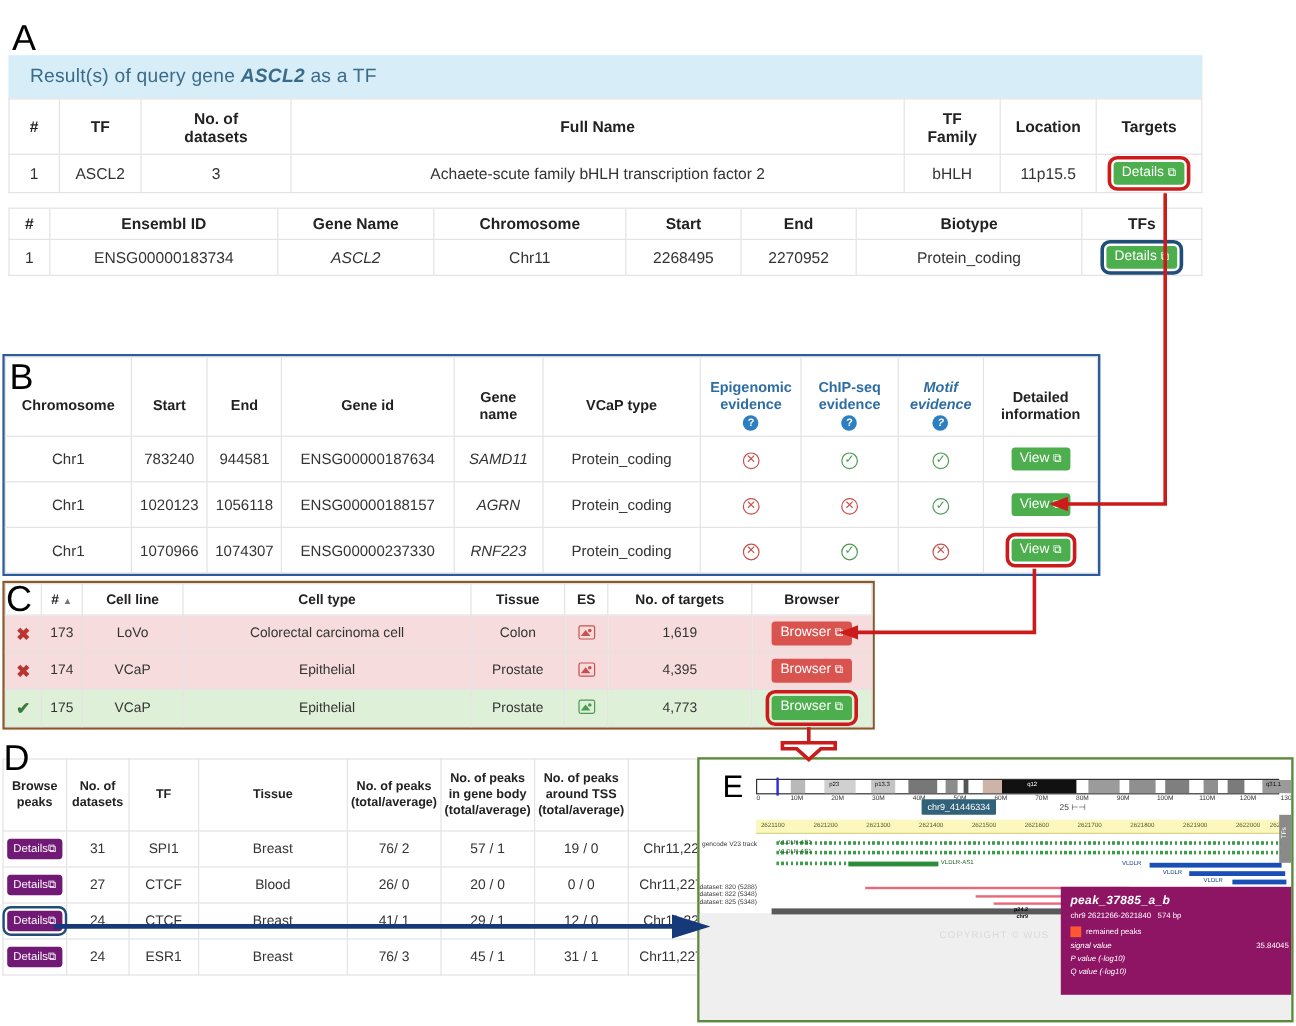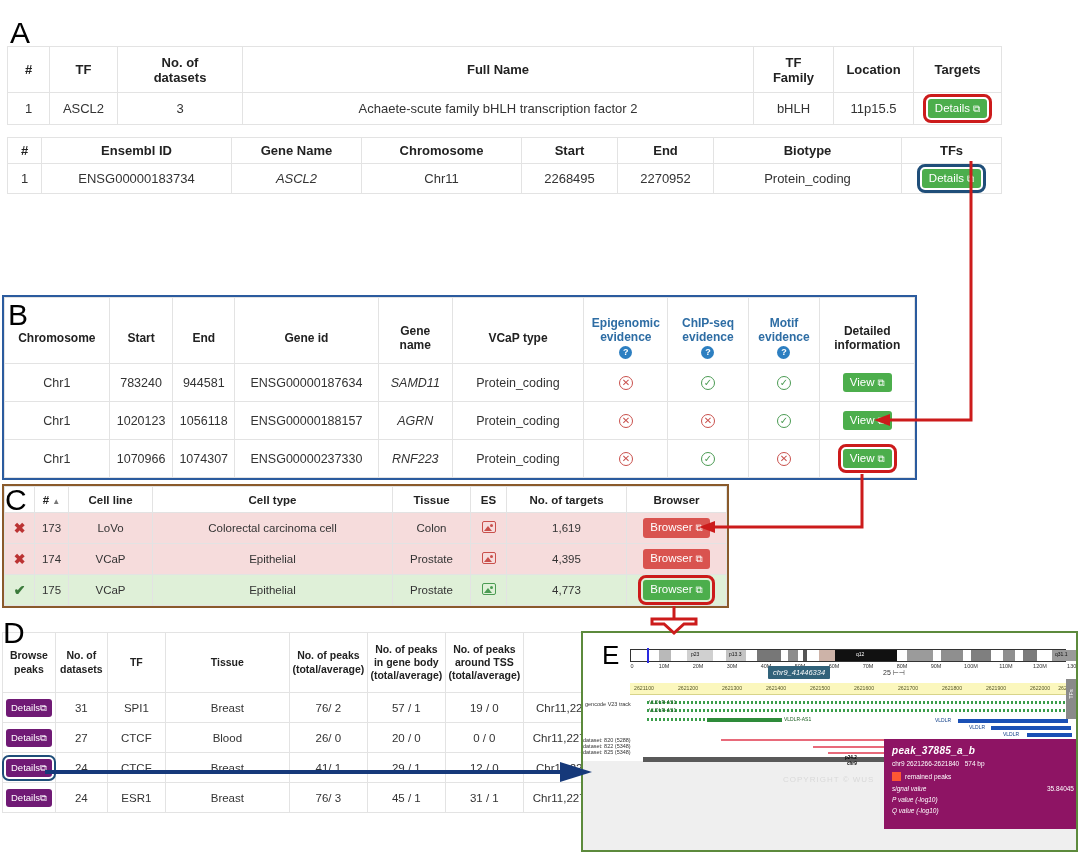--- a/index.html
+++ b/index.html
@@ -76,21 +76,21 @@
   
   #panelB {
     position:absolute; left:2px; top:295px; width:915px; height:185px;
     border:2px solid #2b5b9e; background:#fff;
   }
   #tableB { height:100%; }
   #tableB th { font-size:12px; height:62px; padding-top:18px; }
   #tableB td { font-size:12.5px; height:38px; }
   .ev-epi { background:#fdf6e1; }
   .ev-chip{ background:#d6e9f5; }
-  .ev-mot { background:#fadedd; }
+  .ev-mot { background:#fadedd;font-style:italic; }
   .qmark {
     display:inline-block; width:13px; height:13px; border-radius:50%;
     background:#2d7fc1; color:#fff; font-size:9px; font-weight:bold;
     line-height:13px; text-align:center; margin-top:2px;
   }
   .thblue { color:#2e6da4; }
   .ico { display:inline-block; width:14px; height:14px; border-radius:50%;
          border:1.4px solid; font-size:10px; line-height:12px; text-align:center; }
   .ico-ok { border-color:#4b9b53; color:#4b9b53; }
   .ico-no { border-color:#c9504c; color:#c9504c; }
@@ -141,21 +141,21 @@
   }
   .ideo-wrap { position:absolute; left:47px; top:16px; width:436px; }
   .ideo { position:relative; height:13px; border:1px solid #333; background:#fff; }
   .ideo .band { position:absolute; top:0; bottom:0; }
   .ideo .lbl { position:absolute; top:1px; font-size:5px; color:#111; }
   .ideo .blue { position:absolute; top:-2px; bottom:-2px; width:2px; background:#2a2ae0; }
   .axis { position:relative; height:12px; margin-top:1px; }
   .axis span { position:absolute; top:0; font-size:5.5px; color:#333; transform:translateX(-50%); }
   .locbox {
     position:absolute; left:185px; top:33px;
-    background:#31627a; color:#fff; font-size:7.5px; padding:2px 5px; border-radius:1px;font-style:italic;
+    background:#31627a; color:#fff; font-size:7.5px; padding:2px 5px; border-radius:1px;
   }
   .zoomlbl { position:absolute; left:300px; top:36px; font-size:7px; color:#333; }
   .ruler {
     position:absolute; left:47px; top:50px; width:440px; height:12px;
     background:#fbf7bd; border-bottom:1px solid #d8d48a;
   }
   .ruler span { position:absolute; top:2px; font-size:5.2px; color:#5a5a2a; transform:translateX(-50%); }
   .tfs-tab {
     position:absolute; right:0; top:46px; width:10px; height:40px;
     background:#8a8a8a; color:#fff; font-size:5.5px; text-align:center;
@@ -209,20 +209,23 @@
 
   
   .conn { position:absolute; z-index:25; }
 </style>
 </head>
 <body>
 
 <div class="panel-letter" style="left:10px; top:18px;">A</div>
 
 <div id="panelA">
+  <div class="bannerA">
+    <span>Result(s) of query gene </span><i>ASCL2</i><span> as a TF</span>
+  </div>
 
   <table class="t" id="tableA1">
     <thead>
       <tr>
         <th style="width:42px">#</th>
         <th style="width:68px">TF</th>
         <th style="width:125px">No. of<br>datasets</th>
         <th>Full Name</th>
         <th style="width:80px">TF<br>Family</th>
         <th style="width:80px">Location</th>

